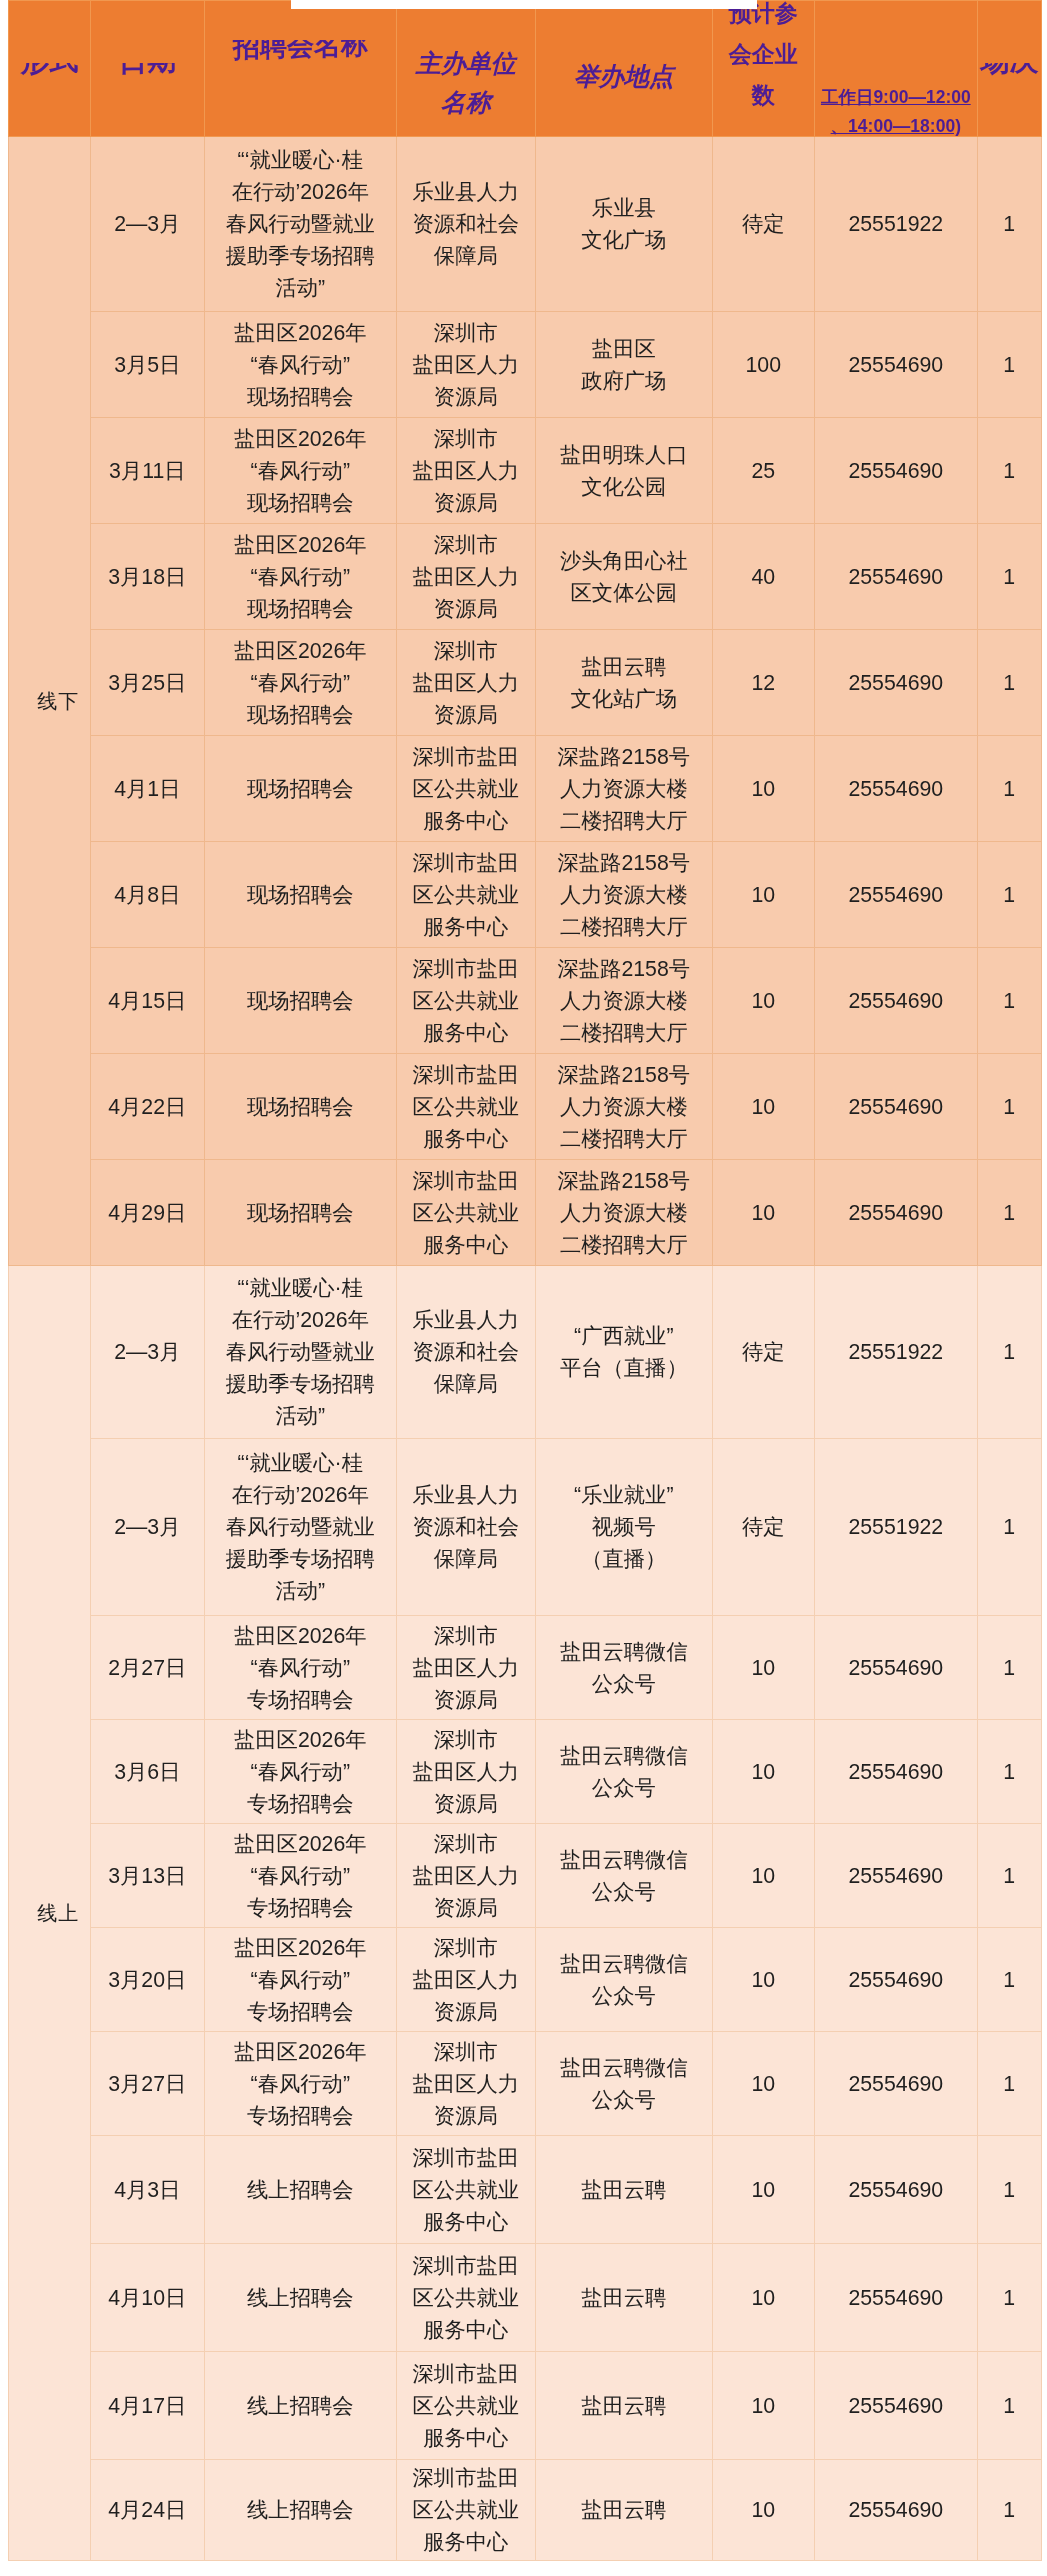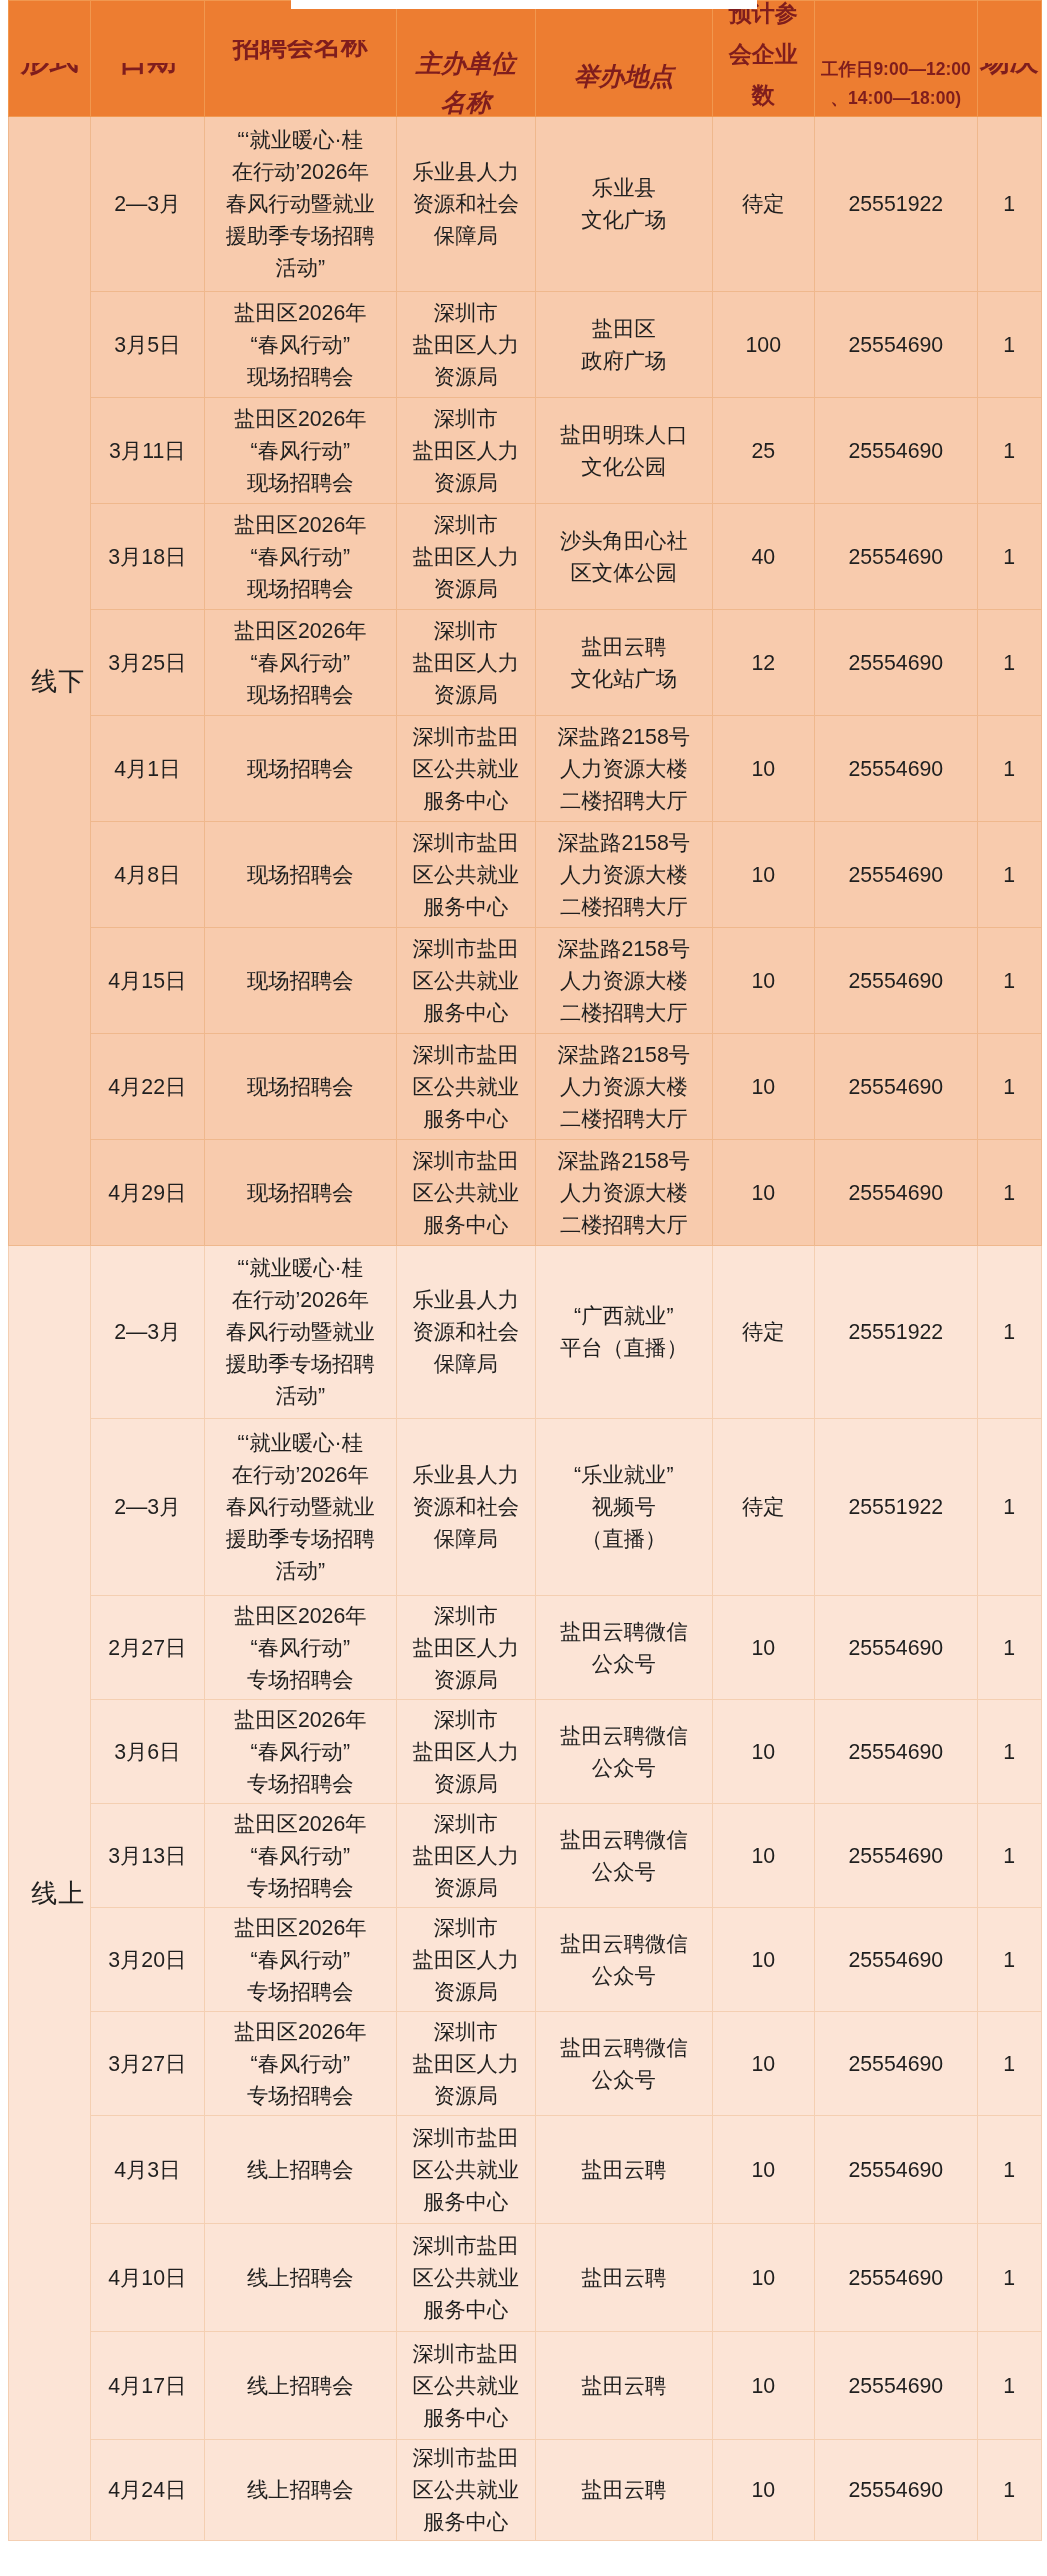--- a/index.html
+++ b/index.html
@@ -7,50 +7,50 @@
     width:1048px;height:2576px;position:relative;background:#ffffff;
     font-family:"Liberation Sans","DejaVu Sans",sans-serif;
     -webkit-font-smoothing:antialiased;
   }
   .wrap{position:absolute;left:7.8px;top:0;}
   table{border-collapse:collapse;table-layout:fixed;width:1032px;}
   td,th{box-sizing:border-box;}
   
   thead th{
     background:#ED7D31;border:1.9px solid #F1984F;position:relative;overflow:hidden;
-    height:116px;padding:0;color:#7f1d1d;font-weight:bold;
+    height:136px;padding:0;color:#4c1d95;font-weight:bold;
   }
   .hclip{position:absolute;left:0;right:0;overflow:hidden;text-align:center;white-space:pre-line;}
   .hclip span{display:block;}
   
   .h-stub{top:62px;height:15.5px;}
   .h-stub span{font-size:29px;line-height:33px;margin-top:-19.4px;transform:skewY(-2deg);}
   
   .h-name{top:39px;height:45px;}
   .h-name span{font-size:27px;line-height:41px;margin-top:-13.6px;transform:skewY(-1.5deg);}
   
   .h-org{top:43px;font-style:italic;}
   .h-org span{font-size:25px;line-height:39px;}
   
   .h-venue{top:56px;font-style:italic;}
   .h-venue span{font-size:25px;line-height:39px;}
   
   .h-comp{top:0;bottom:0;left:9.7px;right:9.7px;}
   .h-comp span{font-size:23px;line-height:41px;margin-top:-7.8px;}
   
-  .h-phone{top:54px;}
+  .h-phone{top:82px;text-decoration:underline;}
   .h-phone span{font-size:17.5px;line-height:29px;font-weight:bold;}
   
   tbody td{
     text-align:center;vertical-align:middle;white-space:pre-line;
     font-size:21.3px;line-height:32px;color:#1f1f1f;padding:1.9px 1.9px;
   }
   tr.offline td{background:#F8CBAD;border:1.9px solid #EFB88D;}
   tr.online td{background:#FCE4D6;border:1.9px solid #F4CFB2;}
-  td.section-label{font-size:26px;letter-spacing:1px;padding-left:20px;}
+  td.section-label{font-size:20px;letter-spacing:1px;padding-left:20px;}
   
   .notch{position:absolute;left:291px;top:0;width:466px;height:8.7px;background:#ffffff;z-index:5;}
 </style>
 </head>
 <body>
 
 <div class="wrap">
   <table>
     <colgroup>
       <col style="width:82px">

